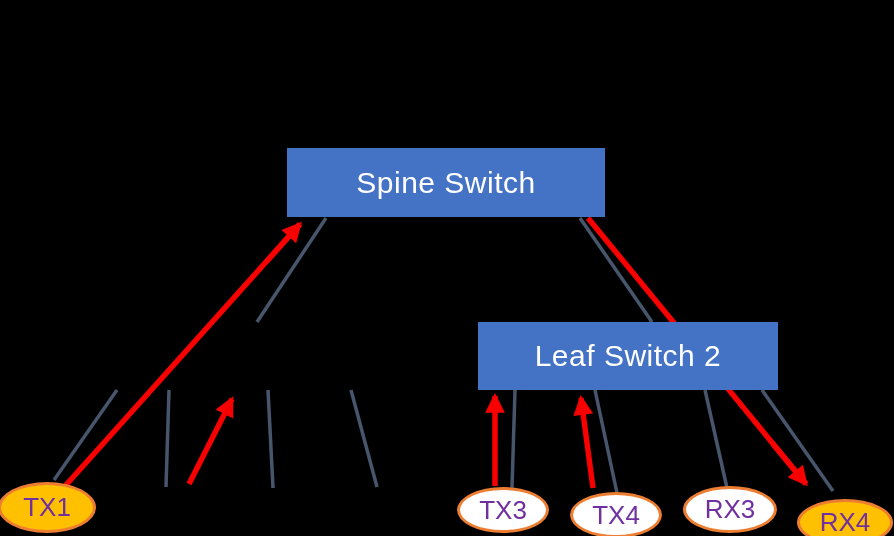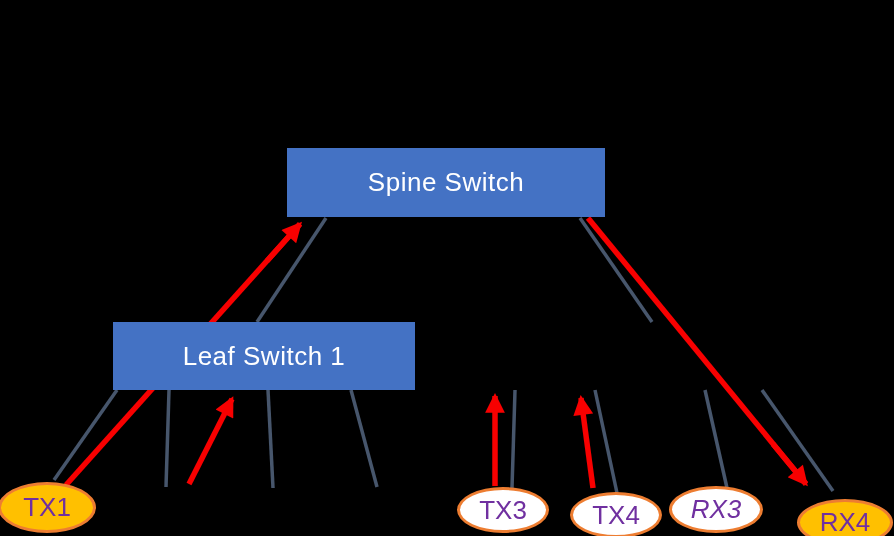--- a/index.html
+++ b/index.html
@@ -14,21 +14,21 @@
 
   .link { stroke:var(--link,#47566C); stroke-width:3.5; }
   .flow { stroke:var(--flow,#FF0000); stroke-width:5.5; fill:none; }
   .arrowhead-shape { fill:var(--flow,#FF0000); }
 
   .switch {
     position:absolute; z-index:2;
     background:var(--switch-fill,#4472C4);
     color:var(--switch-text,#fff);
     display:flex; align-items:center; justify-content:center;
-    font-size:26px; letter-spacing:0.5px;
+    font-size:30px; letter-spacing:0.5px;
   }
   .endpoint {
     position:absolute; z-index:3; box-sizing:border-box;
     background:var(--endpoint-fill,#fff);
     border:3px solid var(--endpoint-border,#ED7D31);
     border-radius:50%;
     color:var(--endpoint-text,#7030A0);
     display:flex; align-items:center; justify-content:center;
     font-size:26px;
   }
@@ -50,34 +50,34 @@
     <line class="link" x1="595" y1="390" x2="617" y2="493"></line>
     <line class="link" x1="705" y1="390" x2="727" y2="488"></line>
     <line class="link" x1="762" y1="390" x2="833" y2="491"></line>
     <line class="flow" x1="66" y1="485" x2="300" y2="224"></line>
     <line class="flow" x1="588" y1="218" x2="806" y2="484"></line>
   </svg>
 
   <div class="switch" style="left:287px; top:148px; width:318px; height:69px;">
     <span>Spine Switch</span>
   </div>
-  <div class="switch" style="left:113px; top:322px; width:302px; height:68px;">
-    <span>Leaf Switch 1</span>
+  <div class="switch" style="left:478px; top:322px; width:300px; height:68px;">
+    <span>Leaf Switch 2</span>
   </div>
 
   <div class="endpoint" style="left:-2px;  top:482px; width:98px; height:51px;" data-highlight="true">
     <span>TX1</span>
   </div>
   <div class="endpoint" style="left:457px; top:487px; width:92px; height:46px;" data-highlight="false">
     <span>TX3</span>
   </div>
   <div class="endpoint" style="left:570px; top:492px; width:92px; height:46px;" data-highlight="false">
     <span>TX4</span>
   </div>
-  <div class="endpoint" style="left:669px; top:486px; width:94px; height:47px;font-style:italic;" data-highlight="false">
+  <div class="endpoint" style="left:683px; top:486px; width:94px; height:47px;" data-highlight="false">
     <span>RX3</span>
   </div>
   <div class="endpoint" style="left:797px; top:499px; width:96px; height:47px;" data-highlight="true">
     <span>RX4</span>
   </div>
 
   <svg id="layer-top" width="894" height="536" style="z-index:4;">
     <defs>
       <marker id="arrow" viewBox="0 0 10 10" refX="8.5" refY="5" markerWidth="4" markerHeight="3.6" orient="auto-start-reverse">
         <path class="arrowhead-shape" d="M0,0 L10,5 L0,10 z"></path>

